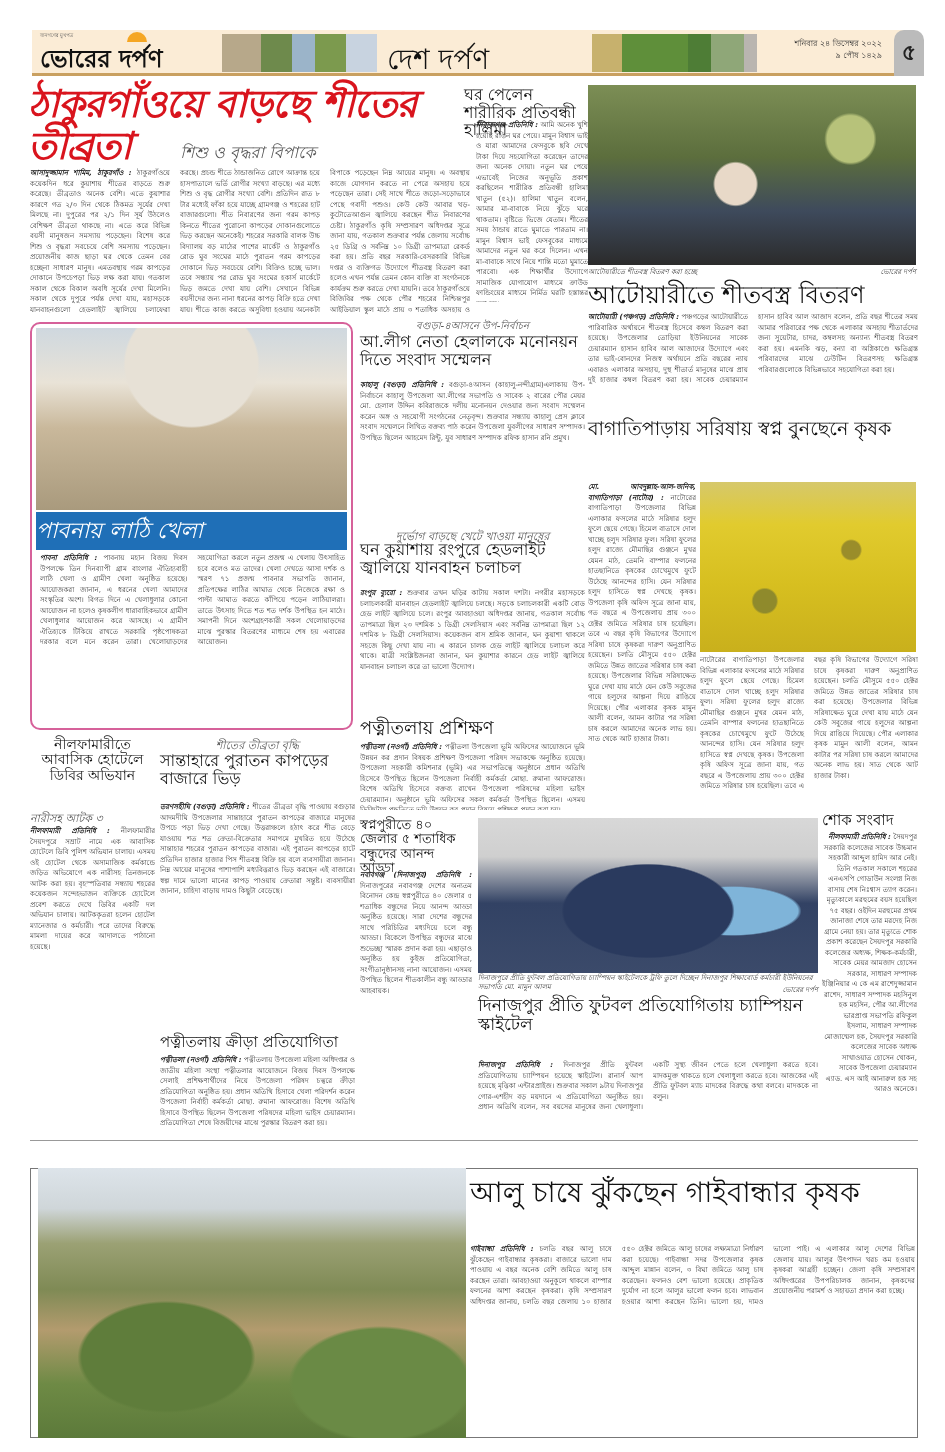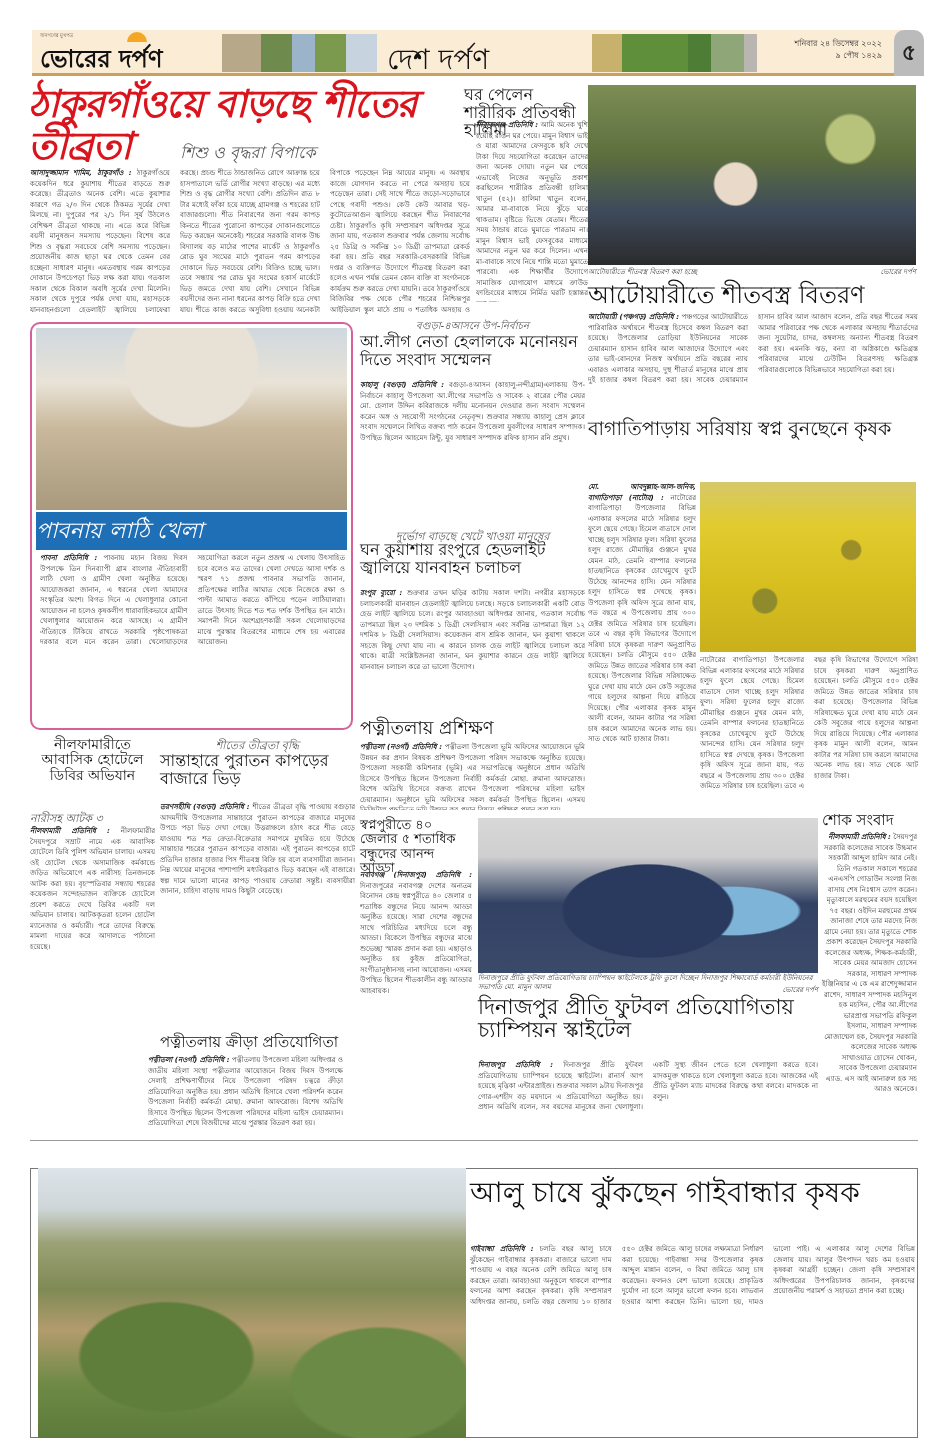--- a/index.html
+++ b/index.html
@@ -108,35 +108,35 @@
 </div>
 
 <div class="abs sub" style="left:160px;top:737px;width:195px;font-size:11px">শীতের তীব্রতা বৃদ্ধি</div>
 <div class="abs hd" style="left:160px;top:752px;width:195px;font-size:16px">সান্তাহারে পুরাতন কাপড়ের বাজারে ভিড়</div>
 <div class="abs txt" style="left:160px;top:802px;width:195px;height:228px">
   <b>তরণসহীঘি (বগুড়া) প্রতিনিধি :</b>
   <span>শীতের তীব্রতা বৃদ্ধি পাওয়ায় বগুড়ার আদমদীঘি উপজেলার সান্তাহারে পুরাতন কাপড়ের বাজারে মানুষের উপচে পড়া ভিড় দেখা গেছে। উত্তরাঞ্চলে হঠাৎ করে শীত বেড়ে যাওয়ায় শত শত ক্রেতা-বিক্রেতার সমাগমে মুখরিত হয়ে উঠেছে সান্তাহার শহরের পুরাতন কাপড়ের বাজার। এই পুরাতন কাপড়ের হাটে প্রতিদিন হাজার হাজার পিস শীতবস্ত্র বিক্রি হয় বলে ব্যবসায়ীরা জানান। নিম্ন আয়ের মানুষের পাশাপাশি মধ্যবিত্তরাও ভিড় করছেন এই বাজারে। স্বল্প দামে ভালো মানের কাপড় পাওয়ায় ক্রেতারা সন্তুষ্ট। ব্যবসায়ীরা জানান, চাহিদা বাড়ায় দামও কিছুটা বেড়েছে।</span>
 </div>
 
 <div class="abs hd" style="left:160px;top:1034px;width:195px;font-size:15px">পত্নীতলায় ক্রীড়া প্রতিযোগিতা</div>
-<div class="abs txt" style="left:148px;top:1055px;width:195px;height:80px">
+<div class="abs txt" style="left:160px;top:1055px;width:195px;height:80px">
   <b>পত্নীতলা (নওগাঁ) প্রতিনিধি :</b>
   <span>পত্নীতলায় উপজেলা মহিলা অধিদপ্তর ও জাতীয় মহিলা সংস্থা পত্নীতলার আয়োজনে বিজয় দিবস উপলক্ষে সেলাই প্রশিক্ষণার্থীদের নিয়ে উপজেলা পরিষদ চত্বরে ক্রীড়া প্রতিযোগিতা অনুষ্ঠিত হয়। প্রধান অতিথি হিসাবে খেলা পরিদর্শন করেন উপজেলা নির্বাহী কর্মকর্তা মোছা. রুমানা আফরোজ। বিশেষ অতিথি হিসাবে উপস্থিত ছিলেন উপজেলা পরিষদের মহিলা ভাইস চেয়ারম্যান। প্রতিযোগিতা শেষে বিজয়ীদের মাঝে পুরস্কার বিতরণ করা হয়।</span>
 </div>
 
 <div class="abs hd" style="left:360px;top:818px;width:112px;font-size:13px">স্বপ্নপুরীতে ৪০ জেলার ৫ শতাধিক বন্ধুদের আনন্দ আড্ডা</div>
 <div class="abs txt" style="left:360px;top:870px;width:112px;height:266px">
   <b>নবাবগঞ্জ (দিনাজপুর) প্রতিনিধি :</b>
   <span>দিনাজপুরের নবাবগঞ্জ দেশের অন্যতম বিনোদন কেন্দ্র স্বপ্নপুরীতে ৪০ জেলার ৫ শতাধিক বন্ধুদের নিয়ে আনন্দ আড্ডা অনুষ্ঠিত হয়েছে। সারা দেশের বন্ধুদের সাথে পরিচিতির মধ্যদিয়ে চলে বন্ধু আড্ডা। বিকেলে উপস্থিত বন্ধুদের মাঝে শুভেচ্ছা স্মারক প্রদান করা হয়। এছাড়াও অনুষ্ঠিত হয় কুইজ প্রতিযোগিতা, সংগীতানুষ্ঠানসহ নানা আয়োজন। এসময় উপস্থিত ছিলেন শীতকালীন বন্ধু আড্ডার আহবায়ক।</span>
 </div>
 
 <div class="photo" style="left:478px;top:818px;width:340px;height:155px;background:radial-gradient(ellipse at 50% 60%,#2a3a5e 0 35%,transparent 36%),radial-gradient(ellipse at 75% 60%,#7fb4d9 0 18%,transparent 19%),linear-gradient(180deg,#d8d8d8 0%,#cfcfcf 25%,#324264 55%,#3b4a6a 100%)"></div>
 <div class="abs cap" style="left:478px;top:974px;width:340px;line-height:9px">দিনাজপুরে প্রীতি ফুটবল প্রতিযোগিতায় চ্যাম্পিয়ন স্কাইটেলকে ট্রফি তুলে দিচ্ছেন দিনাজপুর শিক্ষাবোর্ড কর্মচারী ইউনিয়নের সভাপতি মো. মামুন আলম</div>
 <div class="abs cap" style="left:760px;top:984px;width:58px;text-align:right">ভোরের দর্পণ</div>
-<div class="abs hd" style="left:478px;top:996px;width:340px;font-size:21px">দিনাজপুর প্রীতি ফুটবল প্রতিযোগিতায় চ্যাম্পিয়ন স্কাইটেল</div>
+<div class="abs hd" style="left:478px;top:996px;width:340px;font-size:17px">দিনাজপুর প্রীতি ফুটবল প্রতিযোগিতায় চ্যাম্পিয়ন স্কাইটেল</div>
 <div class="abs txt cols2" style="left:478px;top:1060px;width:340px;height:76px">
   <b>দিনাজপুর প্রতিনিধি :</b>
   <span>দিনাজপুর প্রীতি ফুটবল প্রতিযোগিতায় চ্যাম্পিয়ন হয়েছে স্কাইটেল। রানার্স আপ হয়েছে মৃত্তিকা এন্টারপ্রাইজ। শুক্রবার সকাল ৯টায় দিনাজপুর গোর-এশহীদ বড় ময়দানে এ প্রতিযোগিতা অনুষ্ঠিত হয়। প্রধান অতিথি বলেন, সব বয়সের মানুষের জন্য খেলাধুলা। একটি সুস্থ্য জীবন পেতে হলে খেলাধুলা করতে হবে। মাদকমুক্ত থাকতে হলে খেলাধুলা করতে হবে। আজকের এই প্রীতি ফুটবল ম্যাচ মাদকের বিরুদ্ধে কথা বলবে। মাদককে না বলুন।</span>
 </div>
 
 <div class="abs hd" style="left:822px;top:812px;width:95px;font-size:15px">শোক সংবাদ</div>
 <div class="abs txt" style="left:822px;top:832px;width:95px;height:306px;text-align:right">
   <b>নীলফামারী প্রতিনিধি :</b>
   <span>সৈয়দপুর সরকারি কলেজের সাবেক উচ্চমান সহকারী আব্দুল হামিদ আর নেই। তিনি গতকাল সকালে শহরের এনএসপি গোডাউন সংলগ্ন নিজ বাসায় শেষ নিঃশ্বাস ত্যাগ করেন। মৃত্যুকালে মরহুমের বয়স হয়েছিল ৭৫ বছর। ওইদিন মরহুমের প্রথম জানাজা শেষে তার মরদেহ নিজ গ্রামে নেয়া হয়। তার মৃত্যুতে শোক প্রকাশ করেছেন সৈয়দপুর সরকারি কলেজের অধ্যক্ষ, শিক্ষক-কর্মচারী, সাবেক মেয়র আমজাদ হোসেন সরকার, সাধারণ সম্পাদক ইঞ্জিনিয়ার এ কে এম রাশেদুজ্জামান রাশেদ, সাধারণ সম্পাদক মহসিনুল হক মহসিন, পৌর আ.লীগের ভারপ্রাপ্ত সভাপতি রফিকুল ইসলাম, সাধারণ সম্পাদক মোজাম্মেল হক, সৈয়দপুর সরকারি কলেজের সাবেক অধ্যক্ষ সাখাওয়াত হোসেন খোকন, সাবেক উপজেলা চেয়ারম্যান এ্যাড. এস আই আনারুল হক সহ আরও অনেকে।</span>
 </div>

